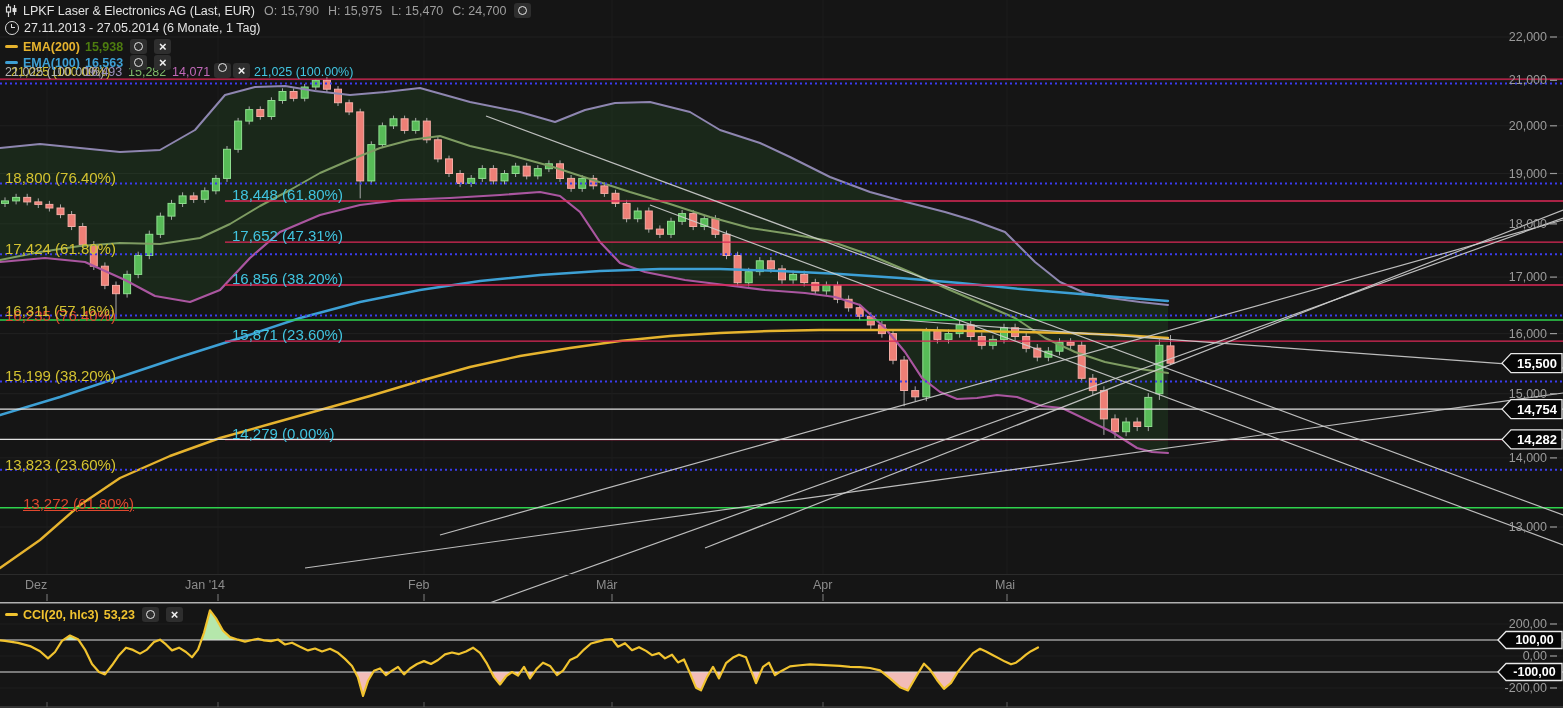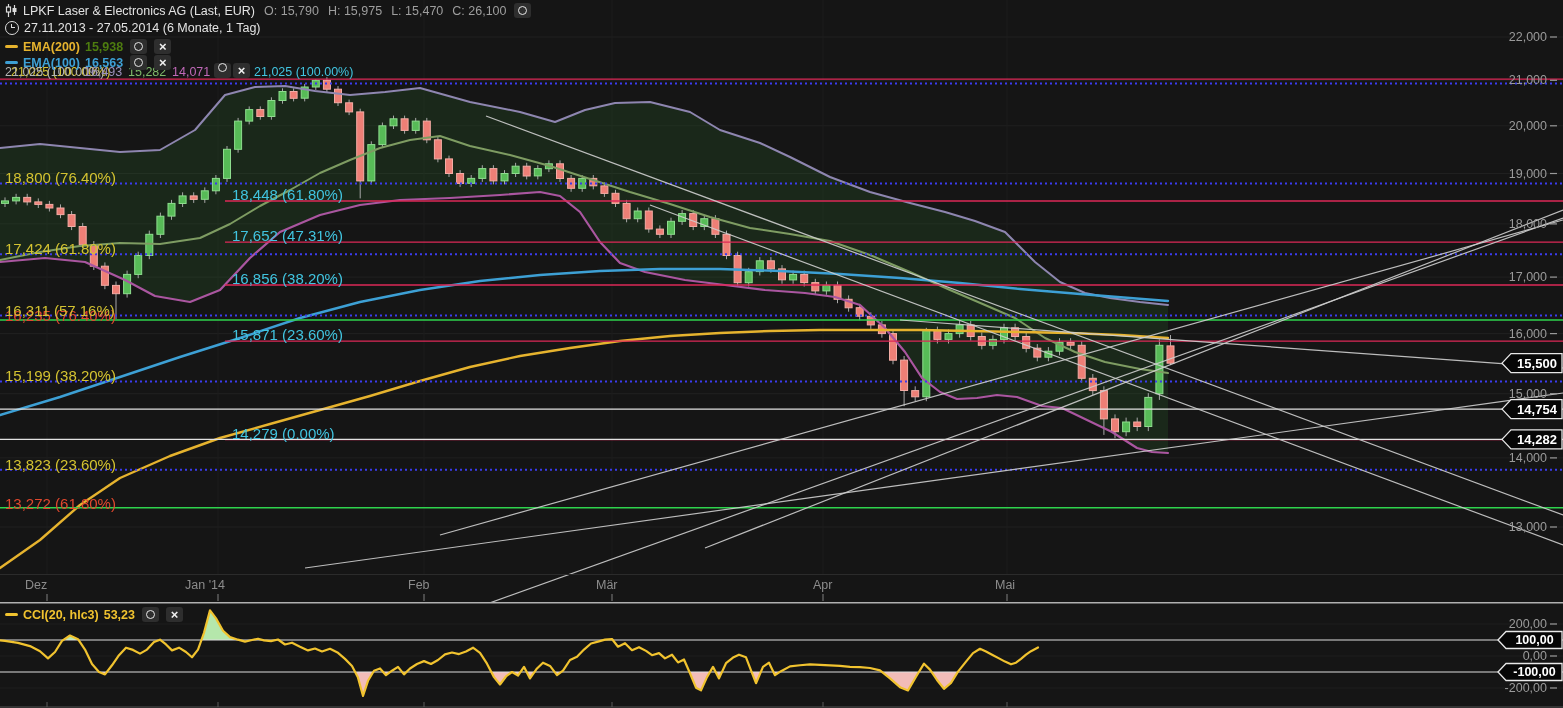--- a/index.html
+++ b/index.html
@@ -408,21 +408,21 @@
         <line x1="3.5" y1="0" x2="3.5" y2="13" stroke="#dcdcdc" stroke-width="1.2"></line>
         <rect x="1.5" y="3" width="4" height="5" fill="#151515" stroke="#dcdcdc" stroke-width="1.2"></rect>
         <line x1="9.5" y1="1" x2="9.5" y2="11" stroke="#dcdcdc" stroke-width="1.2"></line>
         <rect x="7.5" y="4" width="4" height="4" fill="#dcdcdc"></rect>
       </svg>
     </span>
     <span class="lg-title">LPKF Laser &amp; Electronics AG (Last, EUR)</span>
     <span class="lg-ohlc">O: 15,790</span>
     <span class="lg-ohlc">H: 15,975</span>
     <span class="lg-ohlc">L: 15,470</span>
-    <span class="lg-ohlc">C: 26,100</span>
+    <span class="lg-ohlc">C: 24,700</span>
     <span class="btn">
         <span class="ring"></span>
       </span>
   </div>
 
   <div class="legend" style="top:21px;">
     <span class="clockface"></span>
     <span class="lg-range">27.11.2013 - 27.05.2014 (6 Monate, 1 Tag)</span>
   </div>
 
@@ -464,21 +464,21 @@
     <span class="ema-lb" id="cci-lb" style="color: rgb(241, 195, 47);">CCI(20, hlc3)</span>
     <span class="ema-lb" id="cci-val" style="color: rgb(241, 195, 47);">53,23</span>
     <span class="btn">
         <span class="ring"></span>
       </span>
     <span class="btn xbtn">×</span>
   </div>
 
   <div id="fib-labels">
       <div class="fib-label" style="left: 5px; top: 306.997px; color: rgb(224, 72, 46);">16,235 (76.40%)</div>
-      <div class="fib-label" style="left: 5px; top: 494.666px; color: rgb(224, 72, 46);">13,272 (61.80%)</div>
+      <div class="fib-label" style="left: 23px; top: 494.666px; color: rgb(224, 72, 46); text-decoration: underline;">13,272 (61.80%)</div>
       <div class="fib-label" style="left: 5px; top: 169.387px; color: rgb(212, 195, 49);">18,800 (76.40%)</div>
       <div class="fib-label" style="left: 5px; top: 240.173px; color: rgb(212, 195, 49);">17,424 (61.80%)</div>
       <div class="fib-label" style="left: 5px; top: 301.647px; color: rgb(212, 195, 49);">16,311 (57.16%)</div>
       <div class="fib-label" style="left: 5px; top: 367.407px; color: rgb(212, 195, 49);">15,199 (38.20%)</div>
       <div class="fib-label" style="left: 5px; top: 455.783px; color: rgb(212, 195, 49);">13,823 (23.60%)</div>
       <div class="fib-label" style="left: 232px; top: 185.989px; color: rgb(65, 196, 224);">18,448 (61.80%)</div>
       <div class="fib-label" style="left: 232px; top: 227.066px; color: rgb(65, 196, 224);">17,652 (47.31%)</div>
       <div class="fib-label" style="left: 232px; top: 270.039px; color: rgb(65, 196, 224);">16,856 (38.20%)</div>
       <div class="fib-label" style="left: 232px; top: 326.115px; color: rgb(65, 196, 224);">15,871 (23.60%)</div>
       <div class="fib-label" style="left: 232px; top: 424.557px; color: rgb(65, 196, 224);">14,279 (0.00%)</div>

